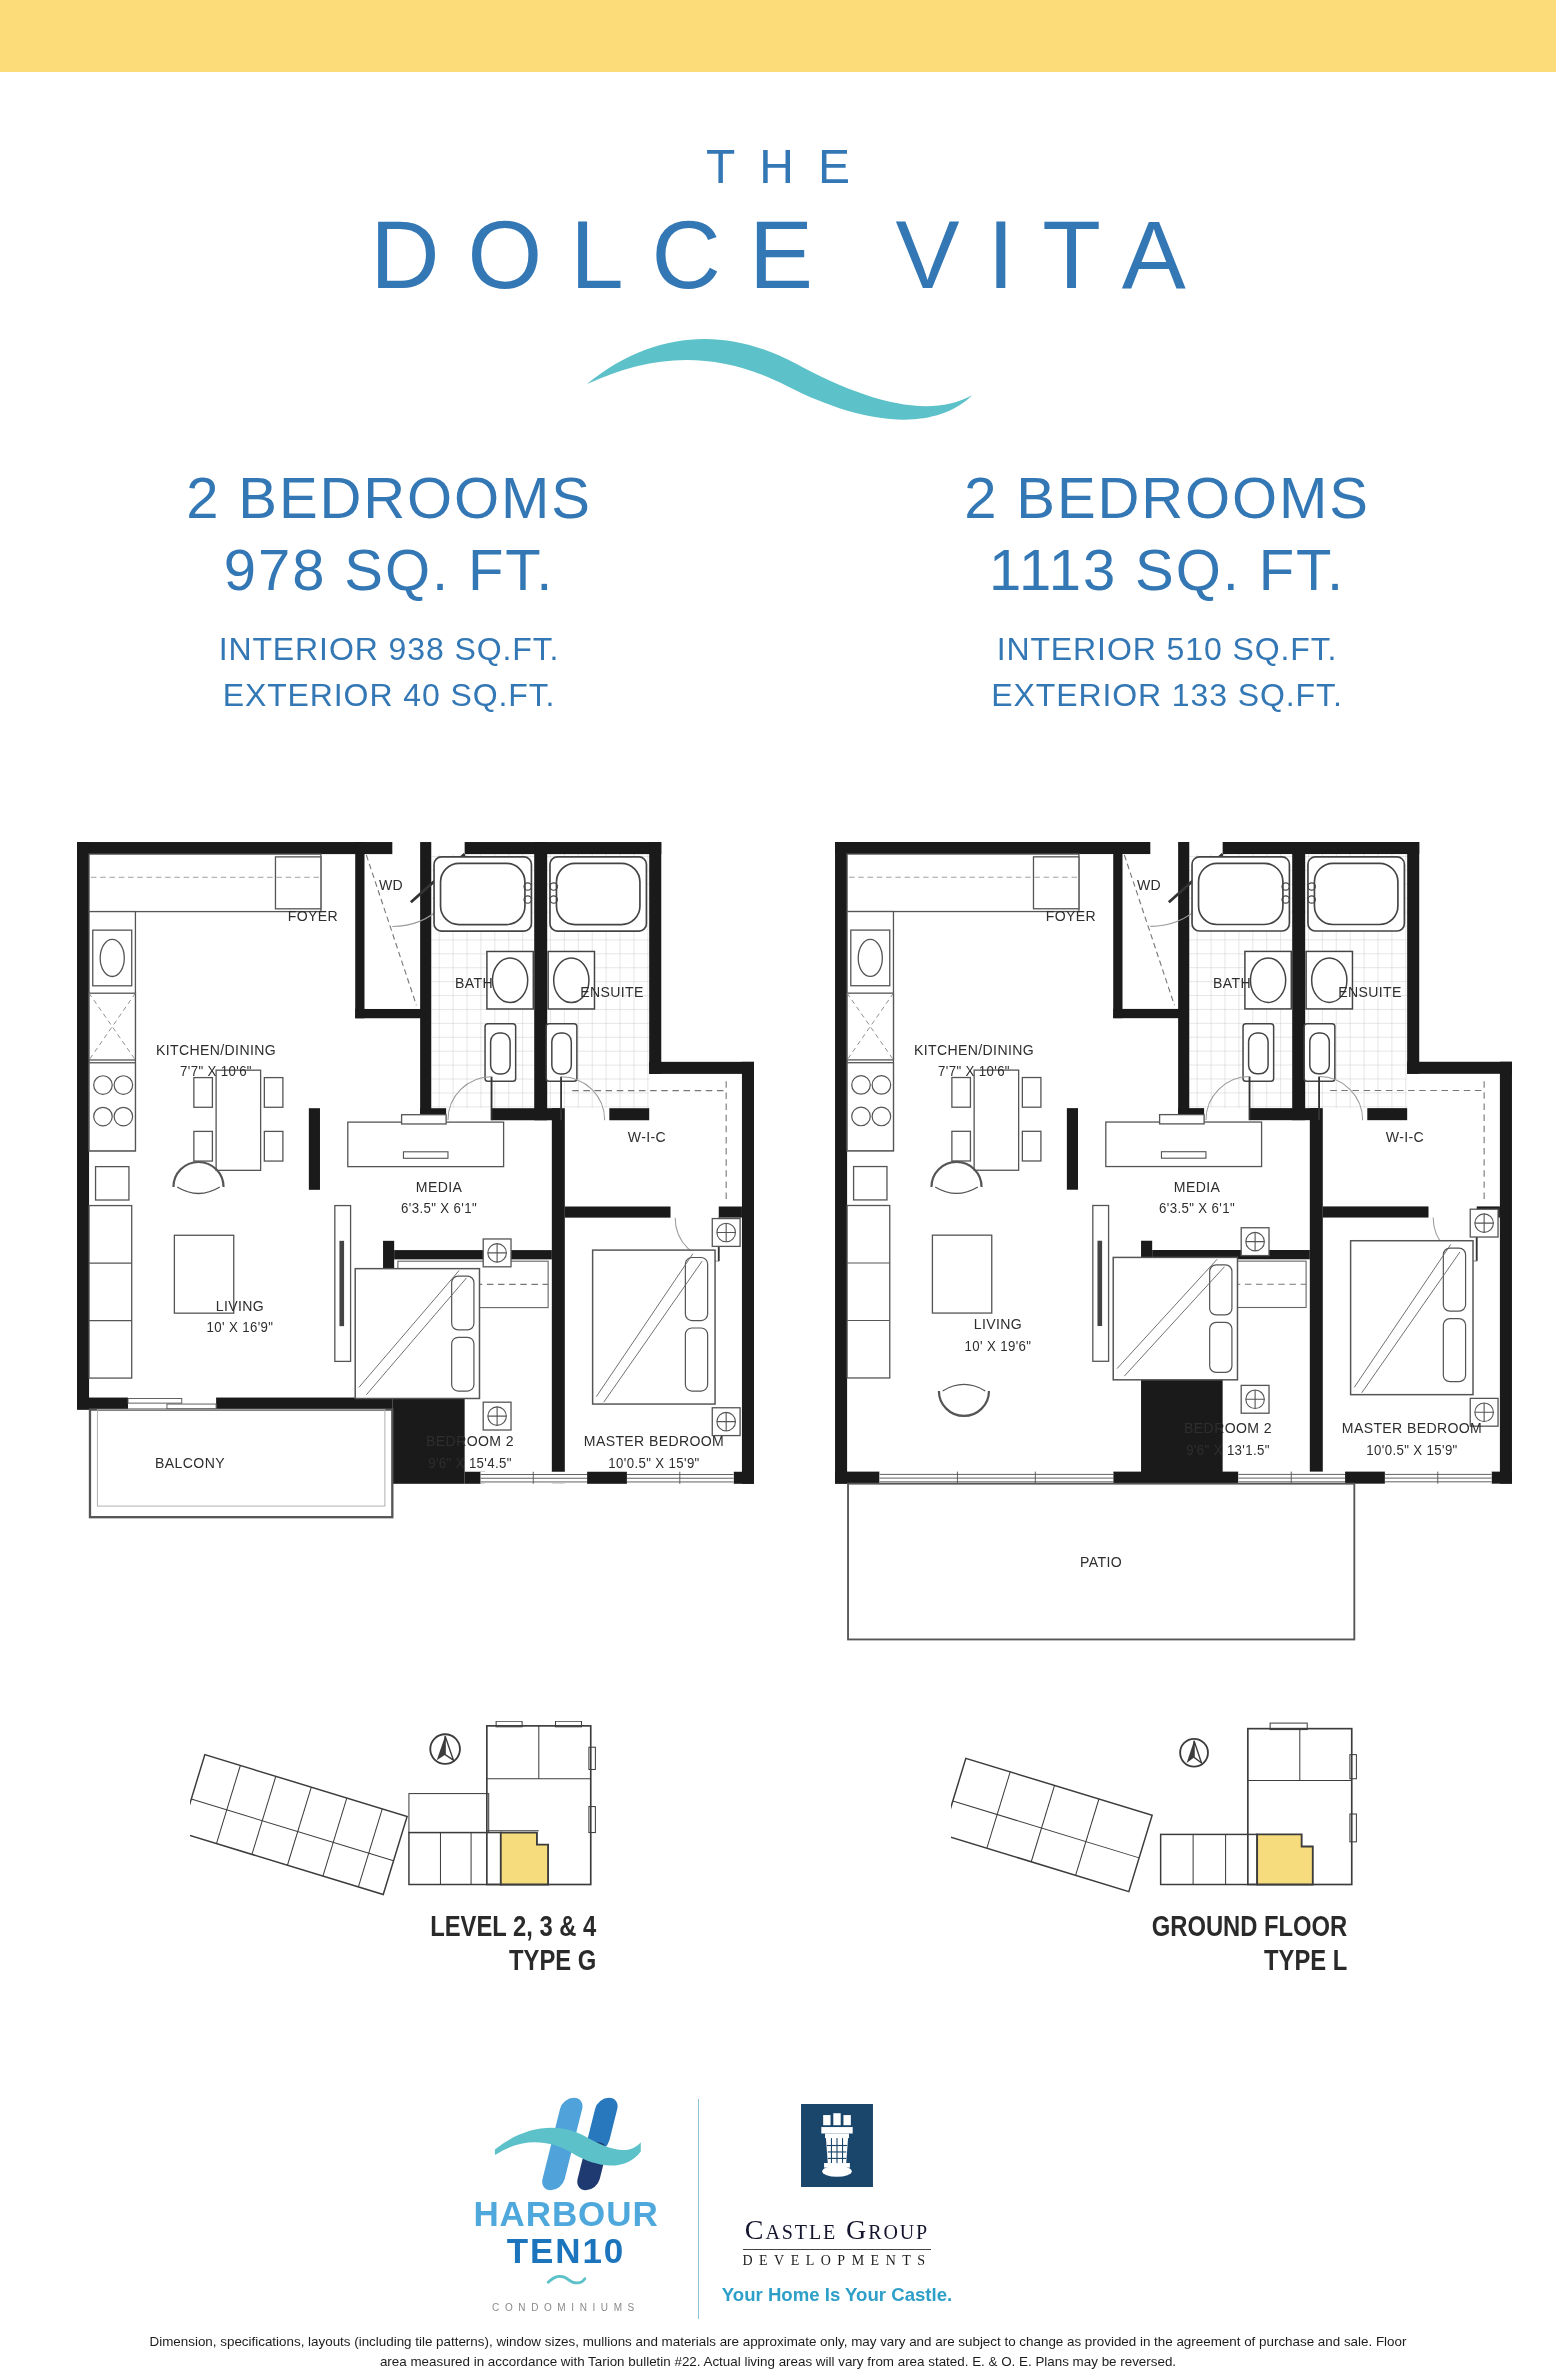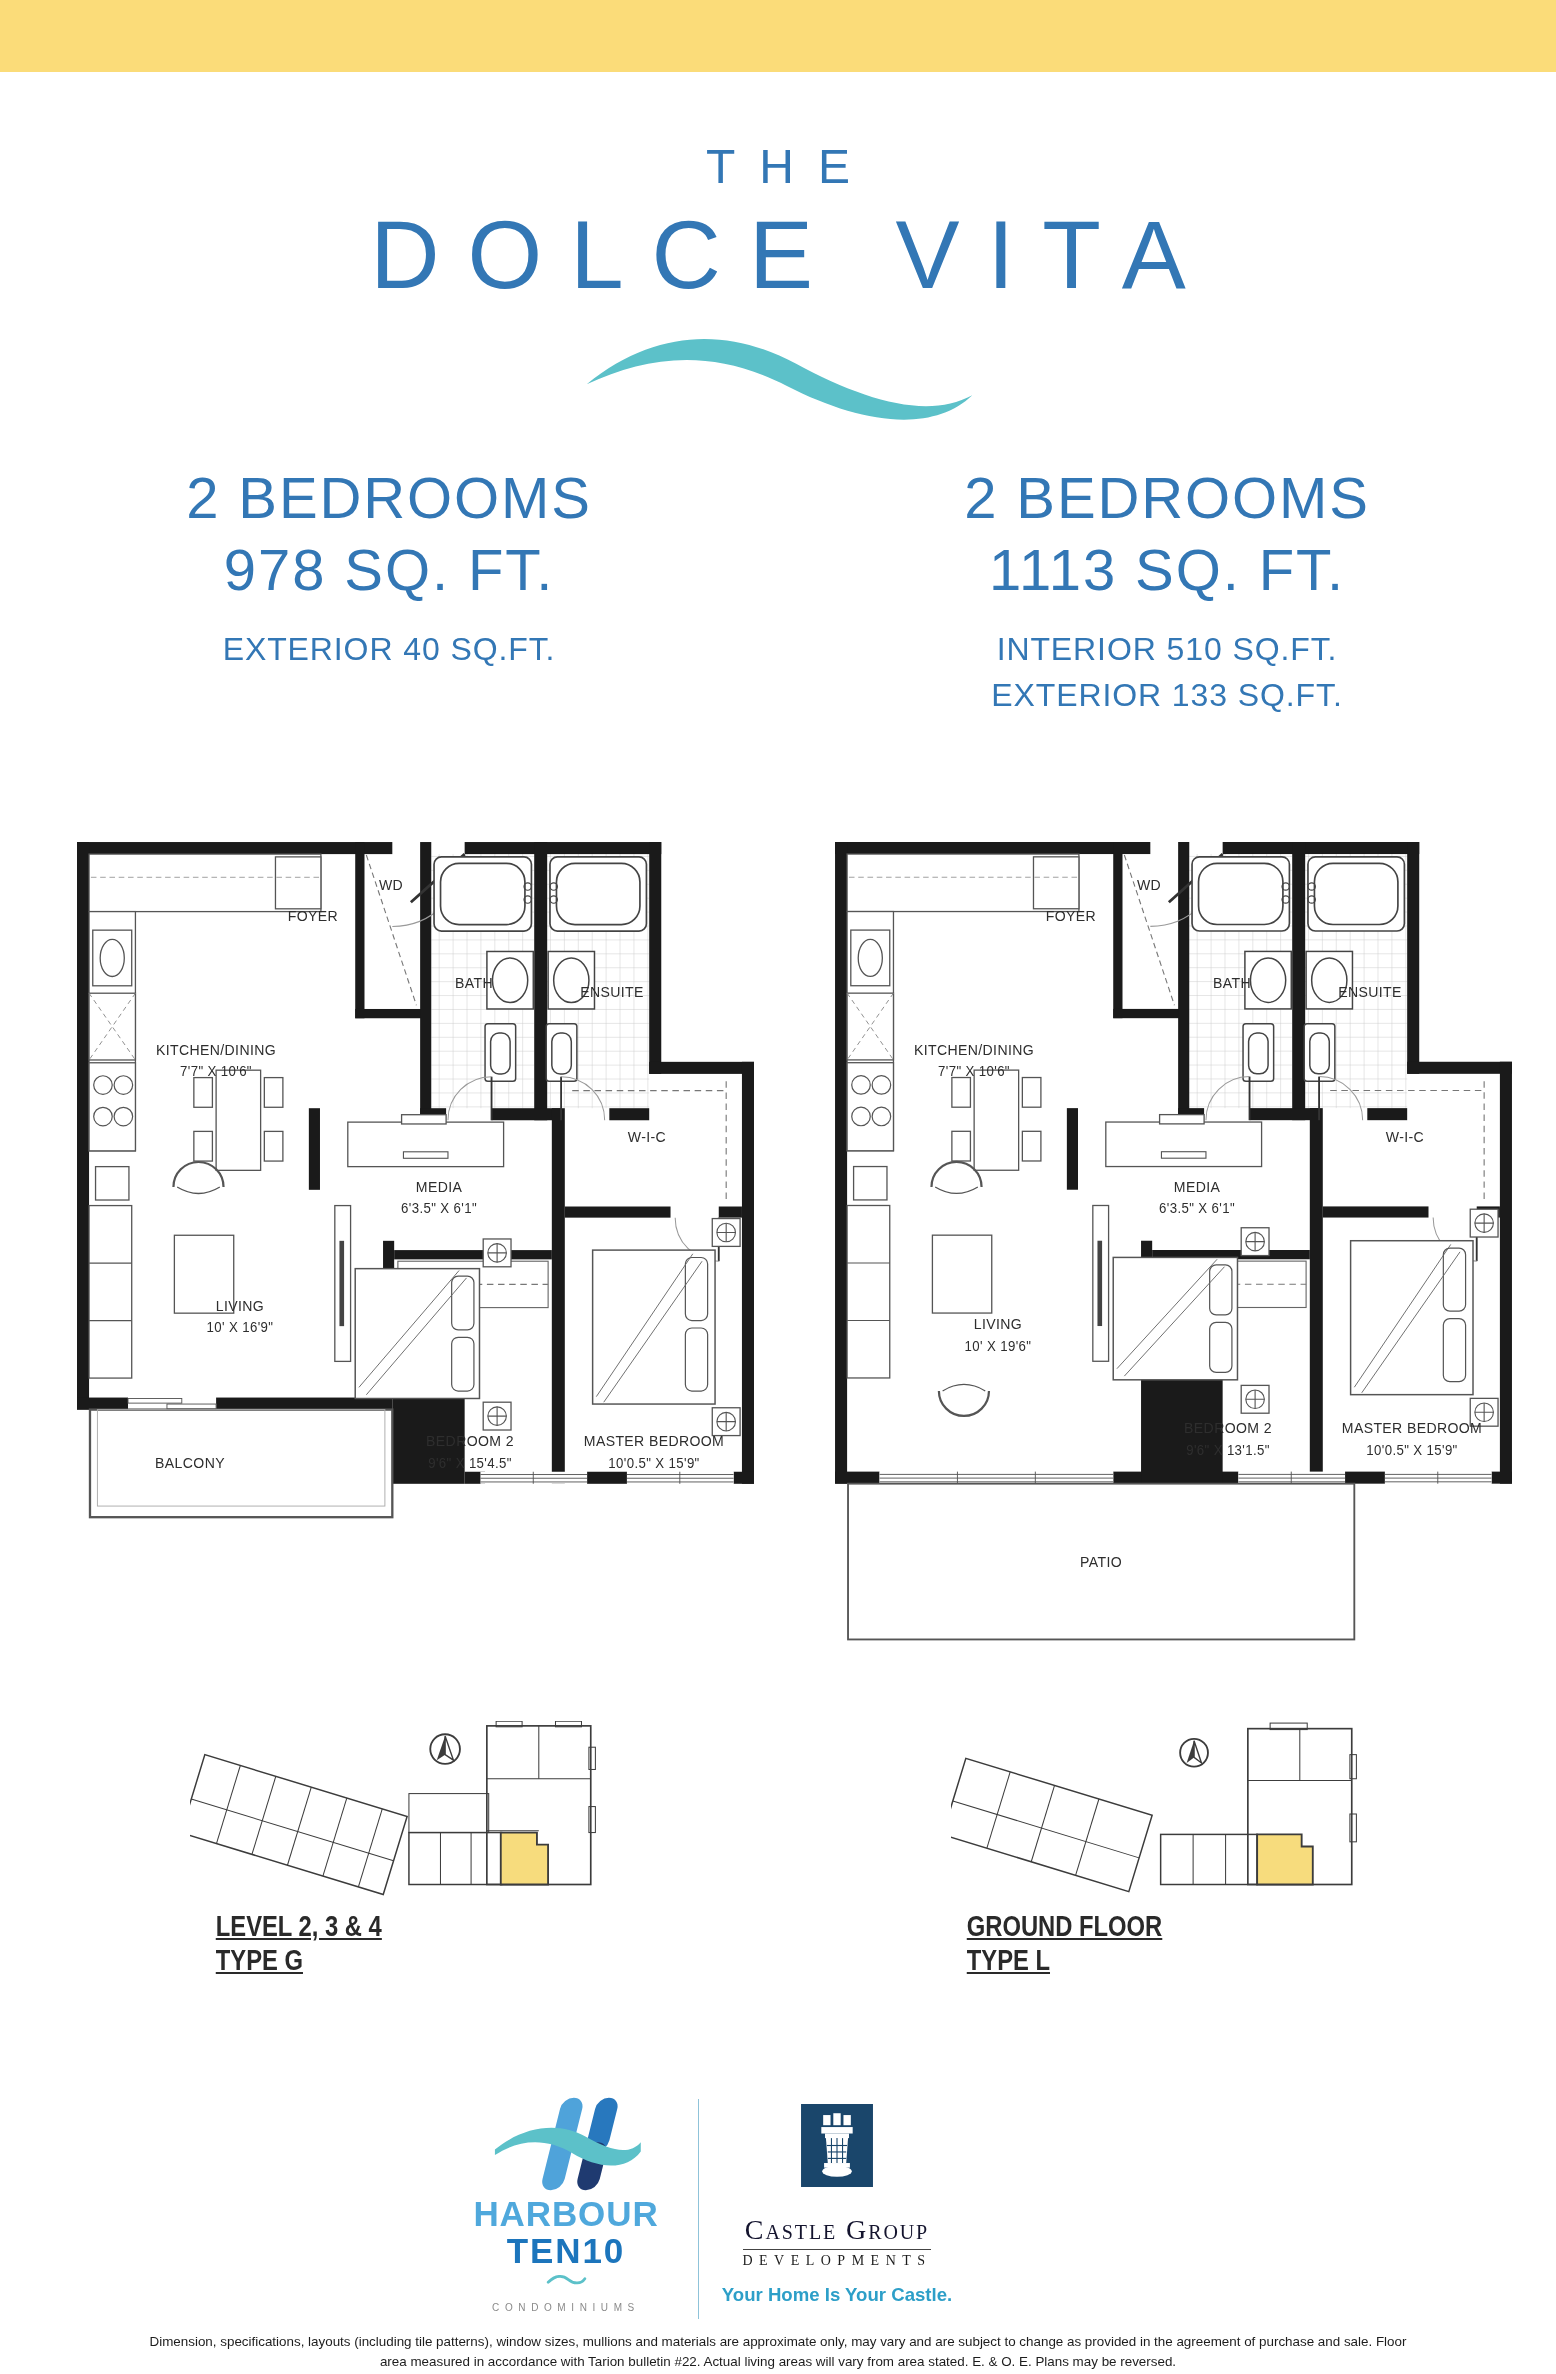--- a/index.html
+++ b/index.html
@@ -23,21 +23,21 @@
   .spec-gap{height:20.4px;}
   
   .plan{position:absolute;}
   .plan-left{left:77px;top:842px;width:677px;height:691px;}
   .plan-right{left:835px;top:842px;width:677px;height:816px;}
   .room-label{position:absolute;transform:translate(-50%,-50%) scaleX(.92);
               font-size:15.3px;letter-spacing:0.4px;color:#2e2e2e;white-space:nowrap;}
   .room-dims{font-size:14.4px;}
   
   .keyplan{position:absolute;}
-  .kp-labels{position:absolute;width:464px;text-align:left;color:#2a2a2a;text-decoration:underline;}
+  .kp-labels{position:absolute;width:464px;text-align:right;color:#2a2a2a;}
   .kp-line{transform:scaleX(.82);transform-origin:center;font-weight:bold;
            font-size:29px;line-height:34px;white-space:nowrap;}
   
   .harbour{position:absolute;left:436px;top:2096px;width:260px;text-align:center;}
   .harbour-w1{font-size:35px;font-weight:bold;letter-spacing:0.9px;color:#4FA8DC;line-height:37px;}
   .harbour-w2{font-size:35px;font-weight:bold;letter-spacing:1.9px;color:#1C75BC;line-height:37px;}
   .harbour-sub{font-size:10px;letter-spacing:5.6px;color:#8a8a8a;margin-top:13px;}
   .logo-divider{position:absolute;left:698px;top:2099px;width:0.9px;height:220px;background:#8FC3D9;}
   .castle{position:absolute;left:707px;top:2104px;width:260px;text-align:center;}
   .castle-name{font-family:"Liberation Serif",serif;font-variant:small-caps;
@@ -62,20 +62,21 @@
 
   <svg class="wave-swoosh" width="393" height="115" viewBox="0 0 424 124">
     <path d="M4,66 C80,4 160,6 230,44 C304,84 372,104 420,78 C376,120 298,108 220,68 C138,26 70,36 4,66 Z" fill="#5CC1C9"></path>
   </svg>
 
   <div class="specs">
     <div class="spec-col">
       <div class="spec-main">2 BEDROOMS</div>
       <div class="spec-main">978 SQ. FT.</div>
       <div class="spec-gap"></div>
+      <div class="spec-sub">INTERIOR 938 SQ.FT.</div>
       <div class="spec-sub">EXTERIOR 40 SQ.FT.</div>
     </div>
     <div class="spec-col">
       <div class="spec-main">2 BEDROOMS</div>
       <div class="spec-main">1113 SQ. FT.</div>
       <div class="spec-gap"></div>
       <div class="spec-sub">INTERIOR 510 SQ.FT.</div>
       <div class="spec-sub">EXTERIOR 133 SQ.FT.</div>
     </div>
   </div>

